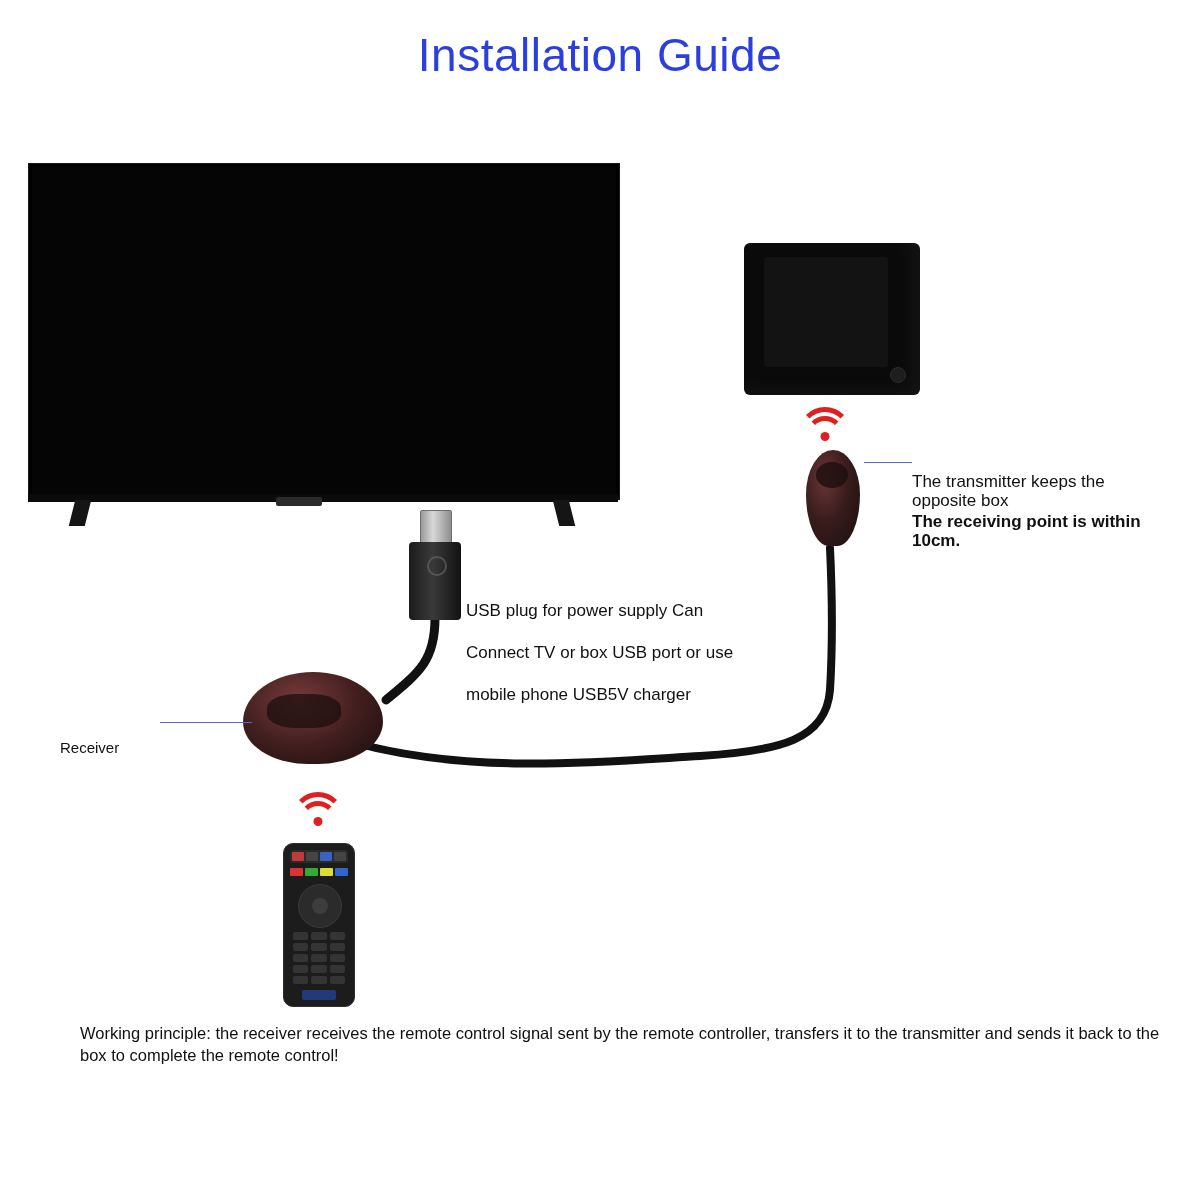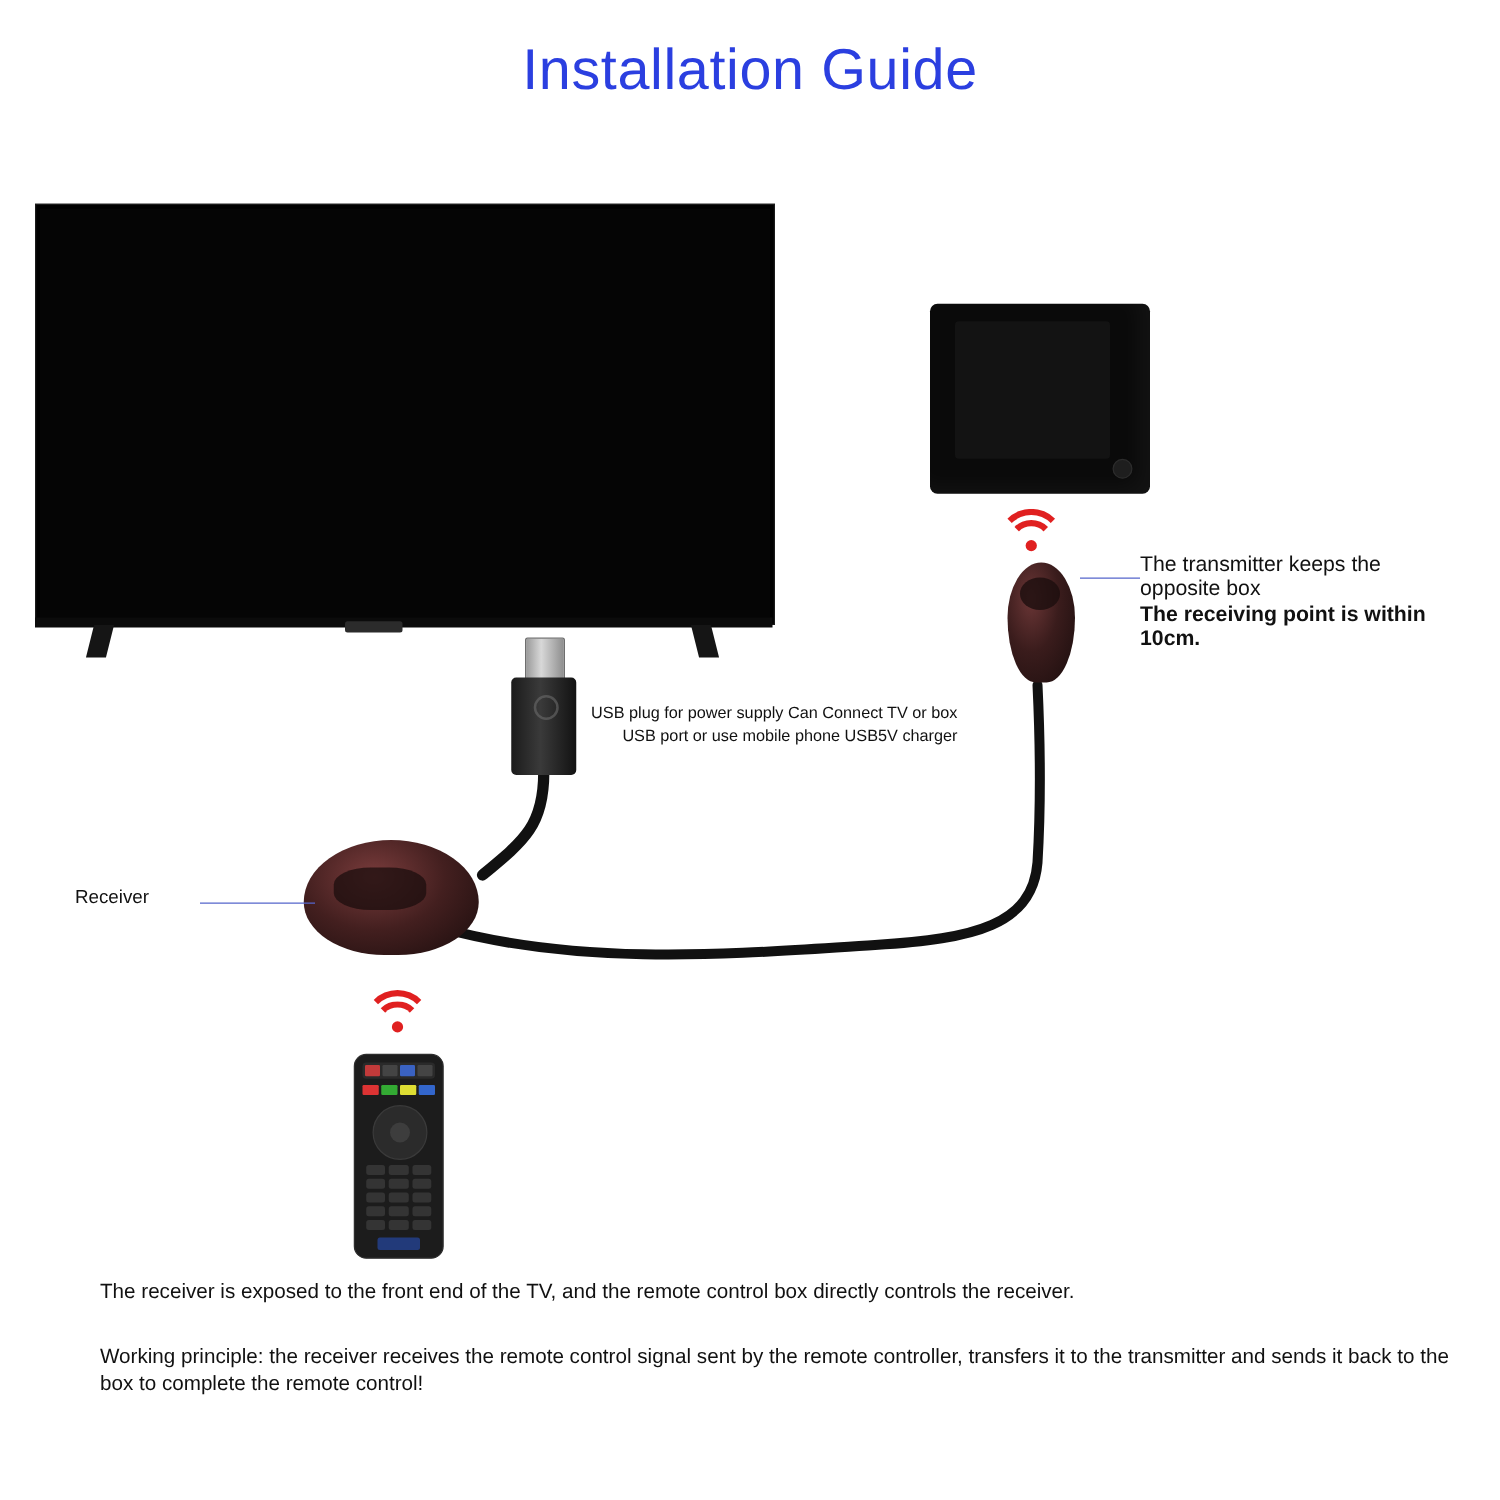--- a/index.html
+++ b/index.html
@@ -289,33 +289,33 @@
     border-radius: 2px;
   }
 
   
   .callout {
     position: absolute;
     font-size: 17px;
     line-height: 22px;
     color: #111;
     font-family: "Liberation Sans", sans-serif;
+    margin-top: 30px;
   }
   #label-receiver {
     left: 60px;
     top: 707px;
     font-size: 15px;
   }
   #usb-note {
     left: 466px;
     top: 560px;
     width: 300px;
-    line-height: 19px;
-    font-size: 13px;
-    text-align: right;
+    line-height: 42px;
+    font-size: 17px;
   }
   #transmitter-note-1 {
     left: 912px;
     top: 442px;
     width: 240px;
     line-height: 19px;
   }
   #transmitter-note-2 {
     left: 912px;
     top: 482px;
@@ -433,15 +433,14 @@
 
 <div class="leader" id="leader-receiver"></div>
 <div class="leader" id="leader-transmitter"></div>
 
 <div class="callout" id="label-receiver">Receiver</div>
 <div class="callout" id="usb-note">USB plug for power supply Can Connect TV or box USB port or use mobile phone USB5V charger</div>
 <div class="callout" id="transmitter-note-1">The transmitter keeps the opposite box</div>
 <div class="callout" id="transmitter-note-2">The receiving point is within 10cm.</div>
 
 <div id="footnotes">
-  <p>The receiver is exposed to the front end of the TV, and the remote control box directly controls the receiver.</p>
   <p>Working principle: the receiver receives the remote control signal sent by the remote controller, transfers it to the transmitter and sends it back to the box to complete the remote control!</p>
 </div>
 
 </body></html>

